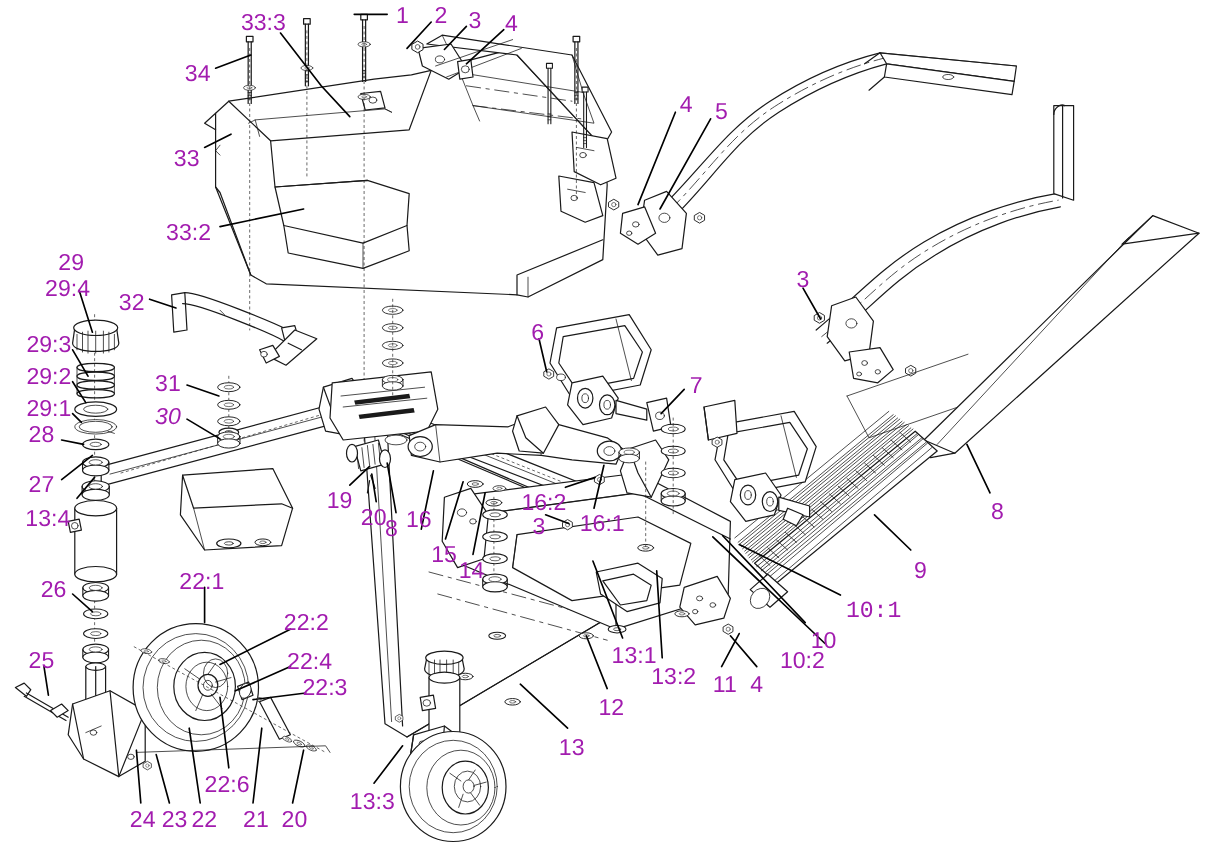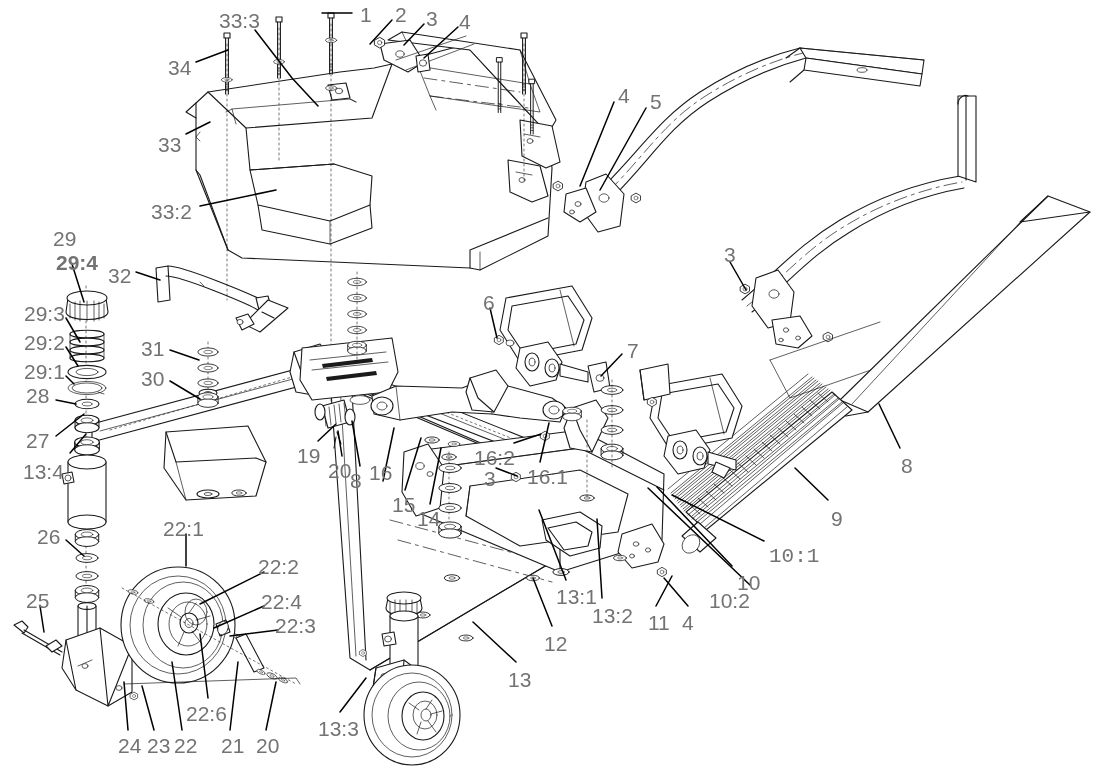--- a/index.html
+++ b/index.html
@@ -11,21 +11,21 @@
     background:#ffffff;
     overflow:hidden;
   }
   #artwork{position:absolute;left:0;top:0;width:1098px;height:771px;}
   #callouts{position:absolute;left:0;top:0;width:1098px;height:771px;}
   .callout{
     position:absolute;
     font-family:"Liberation Sans",sans-serif;
     font-size:21px;
     font-weight:400;
-    color:#737373;
+    color:#a21caf;
     white-space:nowrap;
     line-height:1;
     letter-spacing:0px;
   }
 </style>
 </head>
 <body>
 
 <div id="sheet">
 
@@ -604,27 +604,27 @@
       <div class="callout" style="left: 426px; top: 8px;">3</div>
       <div class="callout" style="left: 459px; top: 11px;">4</div>
       <div class="callout" style="left: 219px; top: 10px;">33:3</div>
       <div class="callout" style="left: 168px; top: 57px;">34</div>
       <div class="callout" style="left: 158px; top: 134px;">33</div>
       <div class="callout" style="left: 151px; top: 201px;">33:2</div>
       <div class="callout" style="left: 618px; top: 85px;">4</div>
       <div class="callout" style="left: 650px; top: 91px;">5</div>
       <div class="callout" style="left: 724px; top: 244px;">3</div>
       <div class="callout" style="left: 41px; top: 228px; margin-left: 12px;">29</div>
-      <div class="callout" style="left: 56px; top: 252px; font-weight: bold;">29:4</div>
+      <div class="callout" style="left: 41px; top: 252px;">29:4</div>
       <div class="callout" style="left: 108px; top: 265px;">32</div>
       <div class="callout" style="left: 24px; top: 303px;">29:3</div>
       <div class="callout" style="left: 24px; top: 332px;">29:2</div>
       <div class="callout" style="left: 141px; top: 338px;">31</div>
       <div class="callout" style="left: 24px; top: 361px;">29:1</div>
-      <div class="callout" style="left: 141px; top: 368px;">30</div>
+      <div class="callout" style="left: 141px; top: 368px; font-style: italic;">30</div>
       <div class="callout" style="left: 26px; top: 385px;">28</div>
       <div class="callout" style="left: 26px; top: 430px;">27</div>
       <div class="callout" style="left: 23px; top: 461px;">13:4</div>
       <div class="callout" style="left: 37px; top: 526px;">26</div>
       <div class="callout" style="left: 26px; top: 590px;">25</div>
       <div class="callout" style="left: 163px; top: 518px;">22:1</div>
       <div class="callout" style="left: 258px; top: 556px;">22:2</div>
       <div class="callout" style="left: 261px; top: 591px;">22:4</div>
       <div class="callout" style="left: 275px; top: 615px;">22:3</div>
       <div class="callout" style="left: 186px; top: 703px;">22:6</div>

